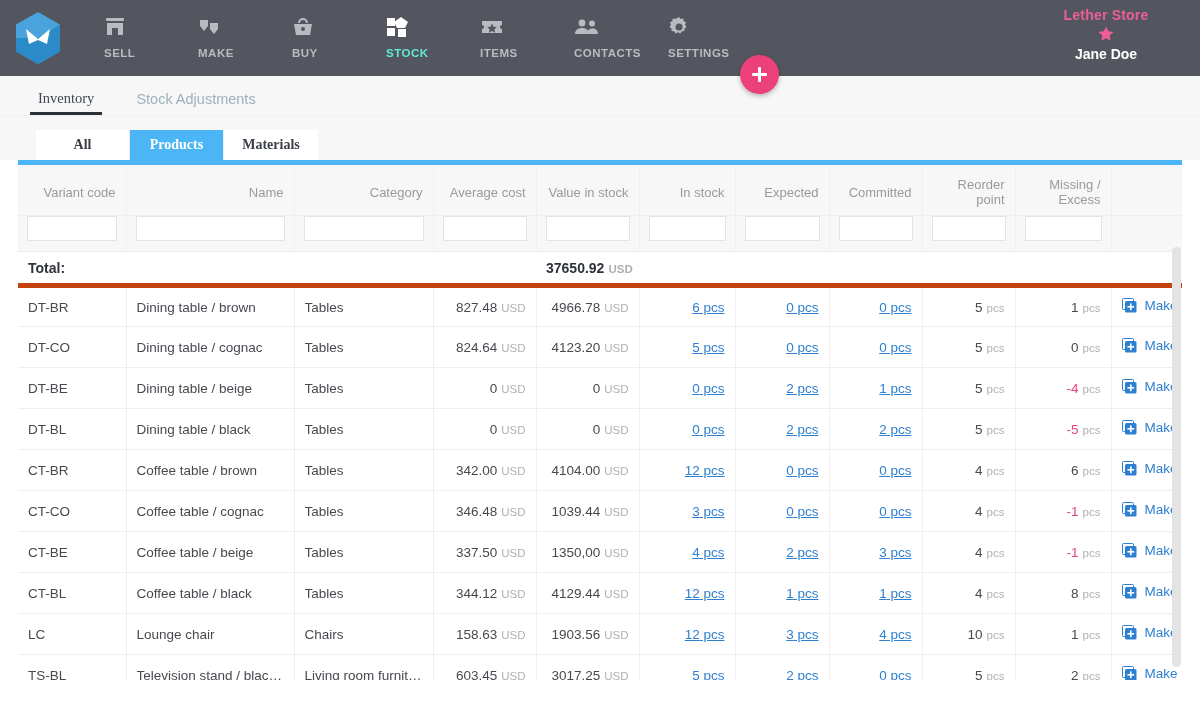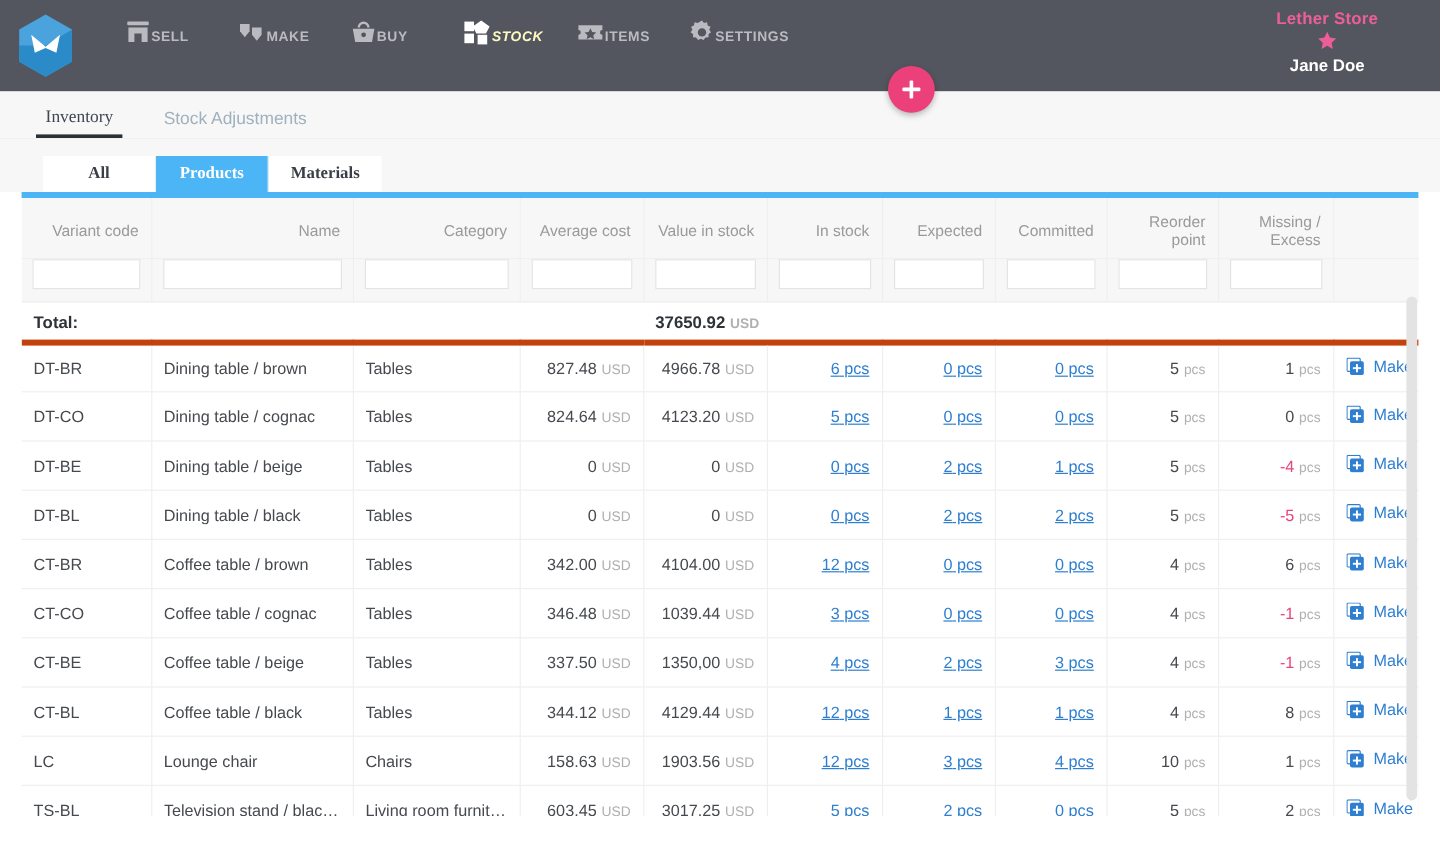--- a/index.html
+++ b/index.html
@@ -25,34 +25,34 @@
     width: 48px; height: 54px;
     flex: 0 0 48px;
     margin-right: 42px;
     position: relative;
   }
   .logo svg { display: block; }
 
   .navitems { display: flex; align-items: flex-start; height: 100%; padding-top: 14px; }
   .navitem {
     width: 94px;
-    display: flex; flex-direction: row;
-    align-items: center;
+    display: flex; flex-direction: column;
+    align-items: flex-start;
     cursor: pointer;
     color: #b9bbc0;
   }
   .navitem .nicon { height: 26px; display:flex; align-items:center; justify-content:center; }
   .navitem .nicon svg { display:block; }
   .navitem .nlabel {
     margin-top: 7px;
     font-size: 11.5px;
     letter-spacing: 0.5px;
     font-weight: bold;
   }
-  .navitem.active { color: #fef9c3; font-style: italic; }
+  .navitem.active { color: #5eead4; }
 
   .fab {
     position: absolute;
     left: 740px; top: 55px;
     width: 39px; height: 39px;
     border-radius: 50%;
     background: #ec407a;
     box-shadow: 0 2px 5px rgba(0,0,0,.28);
     display: flex; align-items: center; justify-content: center;
     cursor: pointer;
@@ -305,20 +305,31 @@
     <div class="navitem">
       <span class="nicon">
         <svg width="24" height="18" viewBox="0 0 24 18" fill="#b9bbc0">
           <path d="M2 3 h20 v4 a2 2 0 0 0 0 4 v4 h-20 v-4 a2 2 0 0 0 0 -4 z"></path>
           <path d="M12 5.5 l1.5 3.2 l3.4 .4 l-2.5 2.3 l.7 3.4 l-3.1 -1.7 l-3.1 1.7 l.7 -3.4 l-2.5 -2.3 l3.4 -.4 z" fill="#54565f"></path>
         </svg>
       </span>
       <span class="nlabel">ITEMS</span>
     </div>
 
+    <div class="navitem">
+      <span class="nicon">
+        <svg width="26" height="18" viewBox="0 0 26 18" fill="#b9bbc0">
+          <circle cx="8" cy="5" r="3.4"></circle>
+          <circle cx="18" cy="5.5" r="3"></circle>
+          <path d="M1 16 c0 -4 3 -6 7 -6 c4 0 7 2 7 6 z"></path>
+          <path d="M13 16 c0 -3.6 2.4 -5.6 5.6 -5.6 c3.2 0 5.4 2 5.4 5.6 z"></path>
+        </svg>
+      </span>
+      <span class="nlabel">CONTACTS</span>
+    </div>
 
     <div class="navitem">
       <span class="nicon">
         <svg width="22" height="22" viewBox="0 0 22 22" fill="#b9bbc0">
           <path d="M11 1 l1.6 2.1 l2.6 -.5 l.5 2.6 l2.4 1.1 l-1.1 2.4 l1.5 2.2 l-2.1 1.6 l.1 2.6 l-2.6 .2 l-1.6 2.1 l-2.3 -1.2 l-2.3 1.2 l-1.6 -2.1 l-2.6 -.2 l.1 -2.6 l-2.1 -1.6 l1.5 -2.2 l-1.1 -2.4 l2.4 -1.1 l.5 -2.6 l2.6 .5 z"></path>
           <circle cx="11" cy="11" r="3.5" fill="#54565f"></circle>
         </svg>
       </span>
       <span class="nlabel">SETTINGS</span>
     </div>

